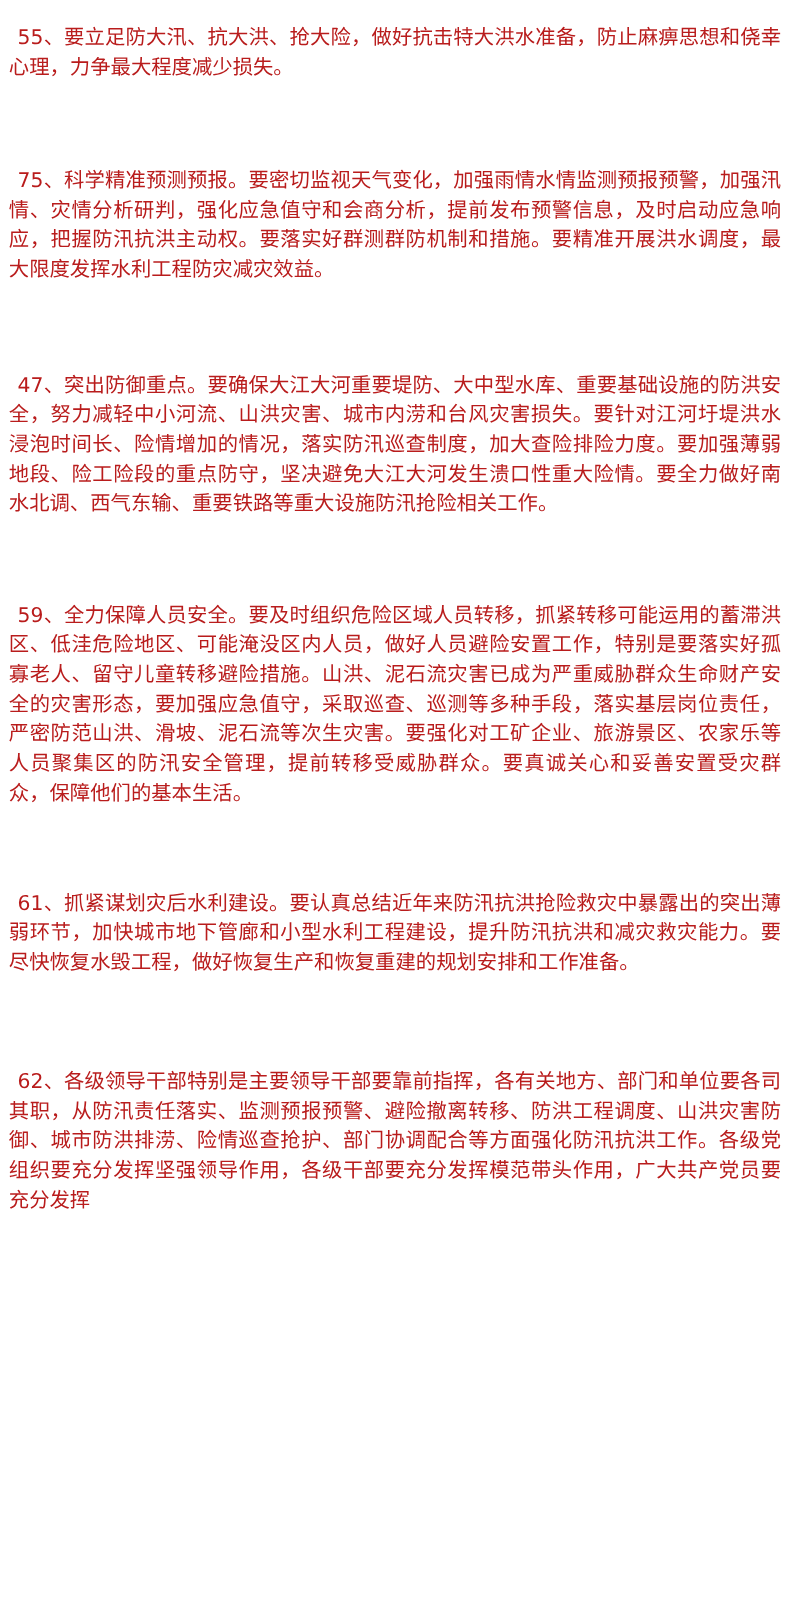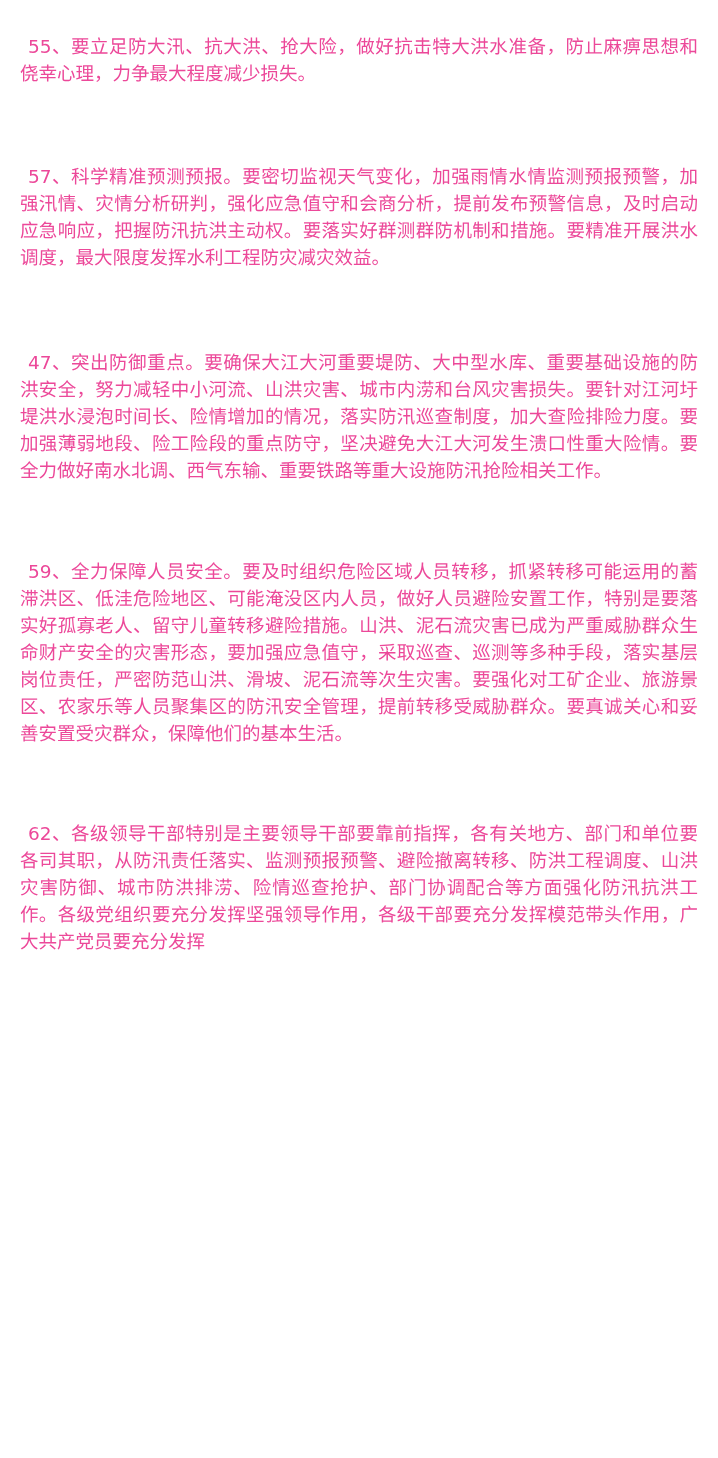--- a/index.html
+++ b/index.html
@@ -15,41 +15,42 @@
   }
   .article {
     box-sizing: border-box;
     width: 718px;
     height: 1458px;
     overflow: hidden;
     padding: 21px 8px 0 8px;
     background: #ffffff;
   }
   .para {
-    margin: 12px;
+    margin: 0;
     font-size: 18.5px;
     line-height: 27px;
-    color: #ec4899;
+    color: #b91c1c;
     text-align: justify;
     text-justify: inter-ideograph;
     text-indent: 8px;
     word-break: break-all;
   }
   
   .para:nth-of-type(1) { margin-bottom: 76px; }
   .para:nth-of-type(2) { margin-bottom: 78px; }
   .para:nth-of-type(3) { margin-bottom: 74px; }
   .para:nth-of-type(4) { margin-bottom: 73px; }
   .para:nth-of-type(5) { margin-bottom: 81px; }
   .para:nth-of-type(6) { margin-bottom: 74px; }
   .para:nth-of-type(7) { margin-bottom: 74px; }
   .para:nth-of-type(8) { margin-bottom: 0; }
 </style>
 </head>
 <body>
 
 <div class="article">
   <p class="para">55、要立足防大汛、抗大洪、抢大险，做好抗击特大洪水准备，防止麻痹思想和侥幸心理，力争最大程度减少损失。</p>
-  <p class="para">57、科学精准预测预报。要密切监视天气变化，加强雨情水情监测预报预警，加强汛情、灾情分析研判，强化应急值守和会商分析，提前发布预警信息，及时启动应急响应，把握防汛抗洪主动权。要落实好群测群防机制和措施。要精准开展洪水调度，最大限度发挥水利工程防灾减灾效益。</p>
+  <p class="para">75、科学精准预测预报。要密切监视天气变化，加强雨情水情监测预报预警，加强汛情、灾情分析研判，强化应急值守和会商分析，提前发布预警信息，及时启动应急响应，把握防汛抗洪主动权。要落实好群测群防机制和措施。要精准开展洪水调度，最大限度发挥水利工程防灾减灾效益。</p>
   <p class="para">47、突出防御重点。要确保大江大河重要堤防、大中型水库、重要基础设施的防洪安全，努力减轻中小河流、山洪灾害、城市内涝和台风灾害损失。要针对江河圩堤洪水浸泡时间长、险情增加的情况，落实防汛巡查制度，加大查险排险力度。要加强薄弱地段、险工险段的重点防守，坚决避免大江大河发生溃口性重大险情。要全力做好南水北调、西气东输、重要铁路等重大设施防汛抢险相关工作。</p>
   <p class="para">59、全力保障人员安全。要及时组织危险区域人员转移，抓紧转移可能运用的蓄滞洪区、低洼危险地区、可能淹没区内人员，做好人员避险安置工作，特别是要落实好孤寡老人、留守儿童转移避险措施。山洪、泥石流灾害已成为严重威胁群众生命财产安全的灾害形态，要加强应急值守，采取巡查、巡测等多种手段，落实基层岗位责任，严密防范山洪、滑坡、泥石流等次生灾害。要强化对工矿企业、旅游景区、农家乐等人员聚集区的防汛安全管理，提前转移受威胁群众。要真诚关心和妥善安置受灾群众，保障他们的基本生活。</p>
+  <p class="para">61、抓紧谋划灾后水利建设。要认真总结近年来防汛抗洪抢险救灾中暴露出的突出薄弱环节，加快城市地下管廊和小型水利工程建设，提升防汛抗洪和减灾救灾能力。要尽快恢复水毁工程，做好恢复生产和恢复重建的规划安排和工作准备。</p>
   <p class="para">62、各级领导干部特别是主要领导干部要靠前指挥，各有关地方、部门和单位要各司其职，从防汛责任落实、监测预报预警、避险撤离转移、防洪工程调度、山洪灾害防御、城市防洪排涝、险情巡查抢护、部门协调配合等方面强化防汛抗洪工作。各级党组织要充分发挥坚强领导作用，各级干部要充分发挥模范带头作用，广大共产党员要充分发挥</p>
 </div>
 
 </body></html>

